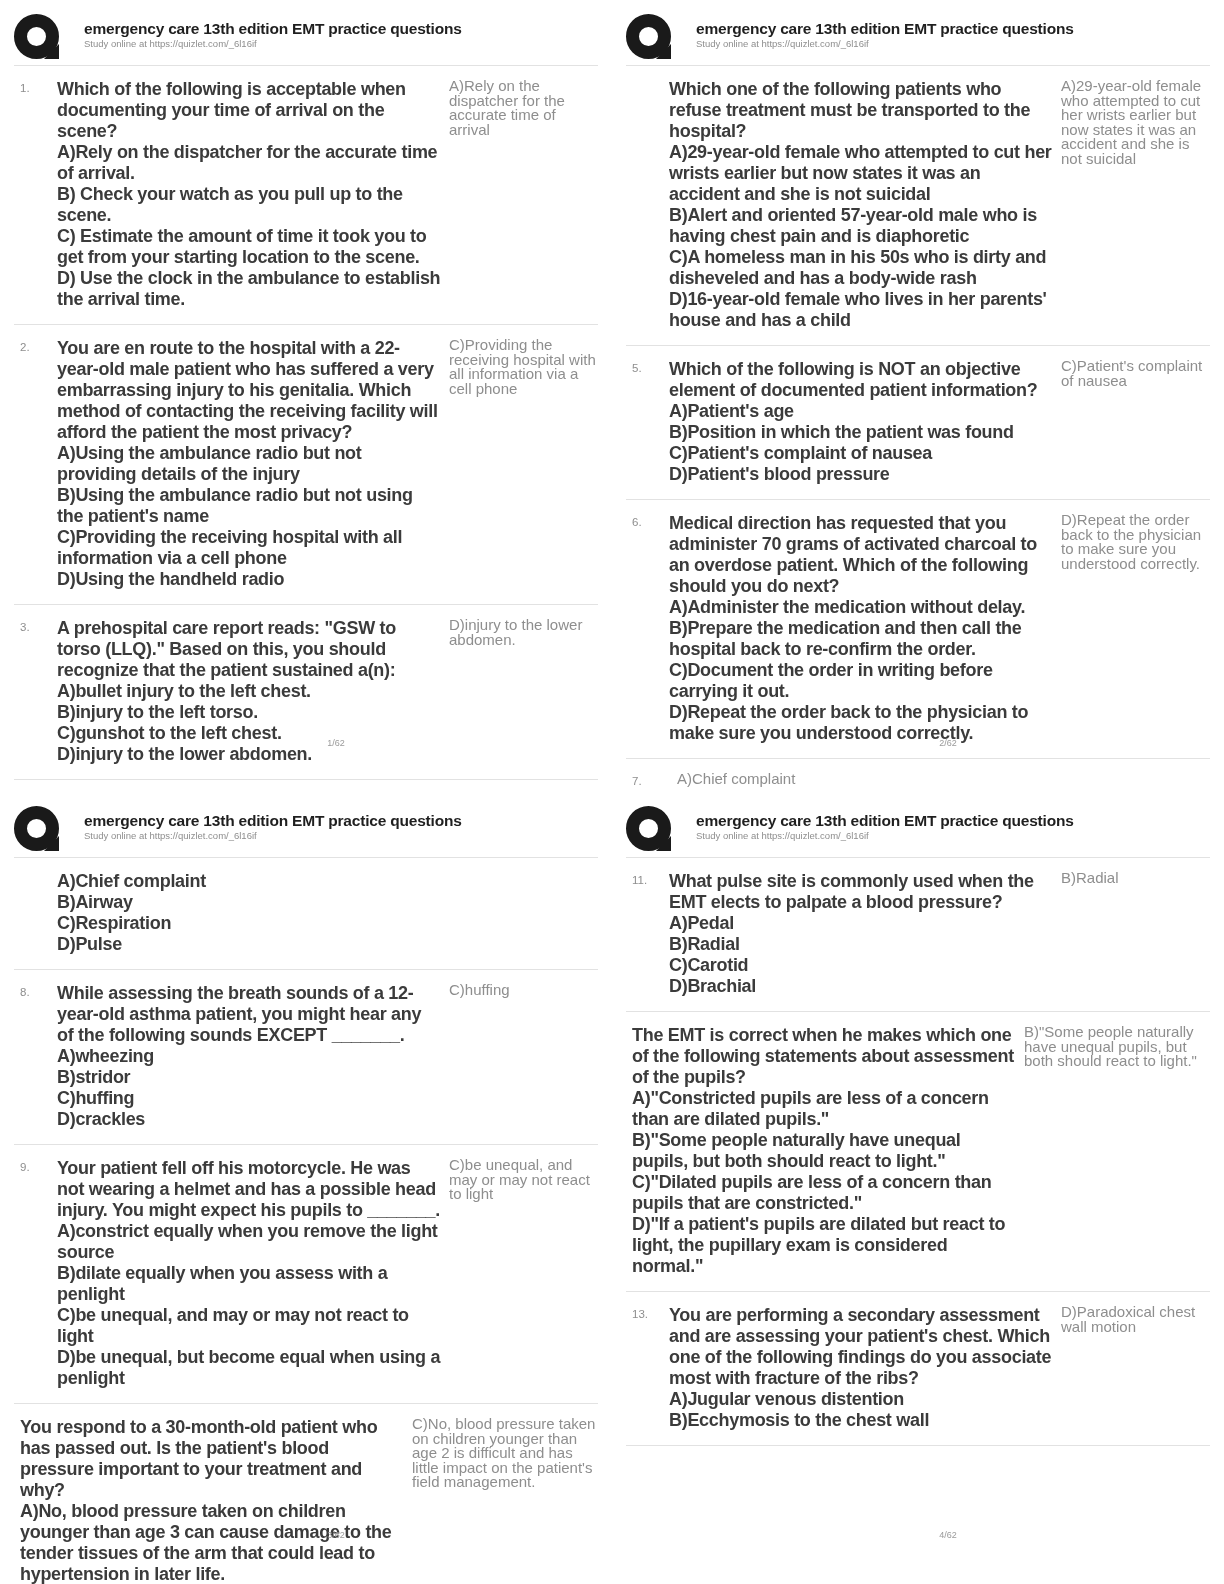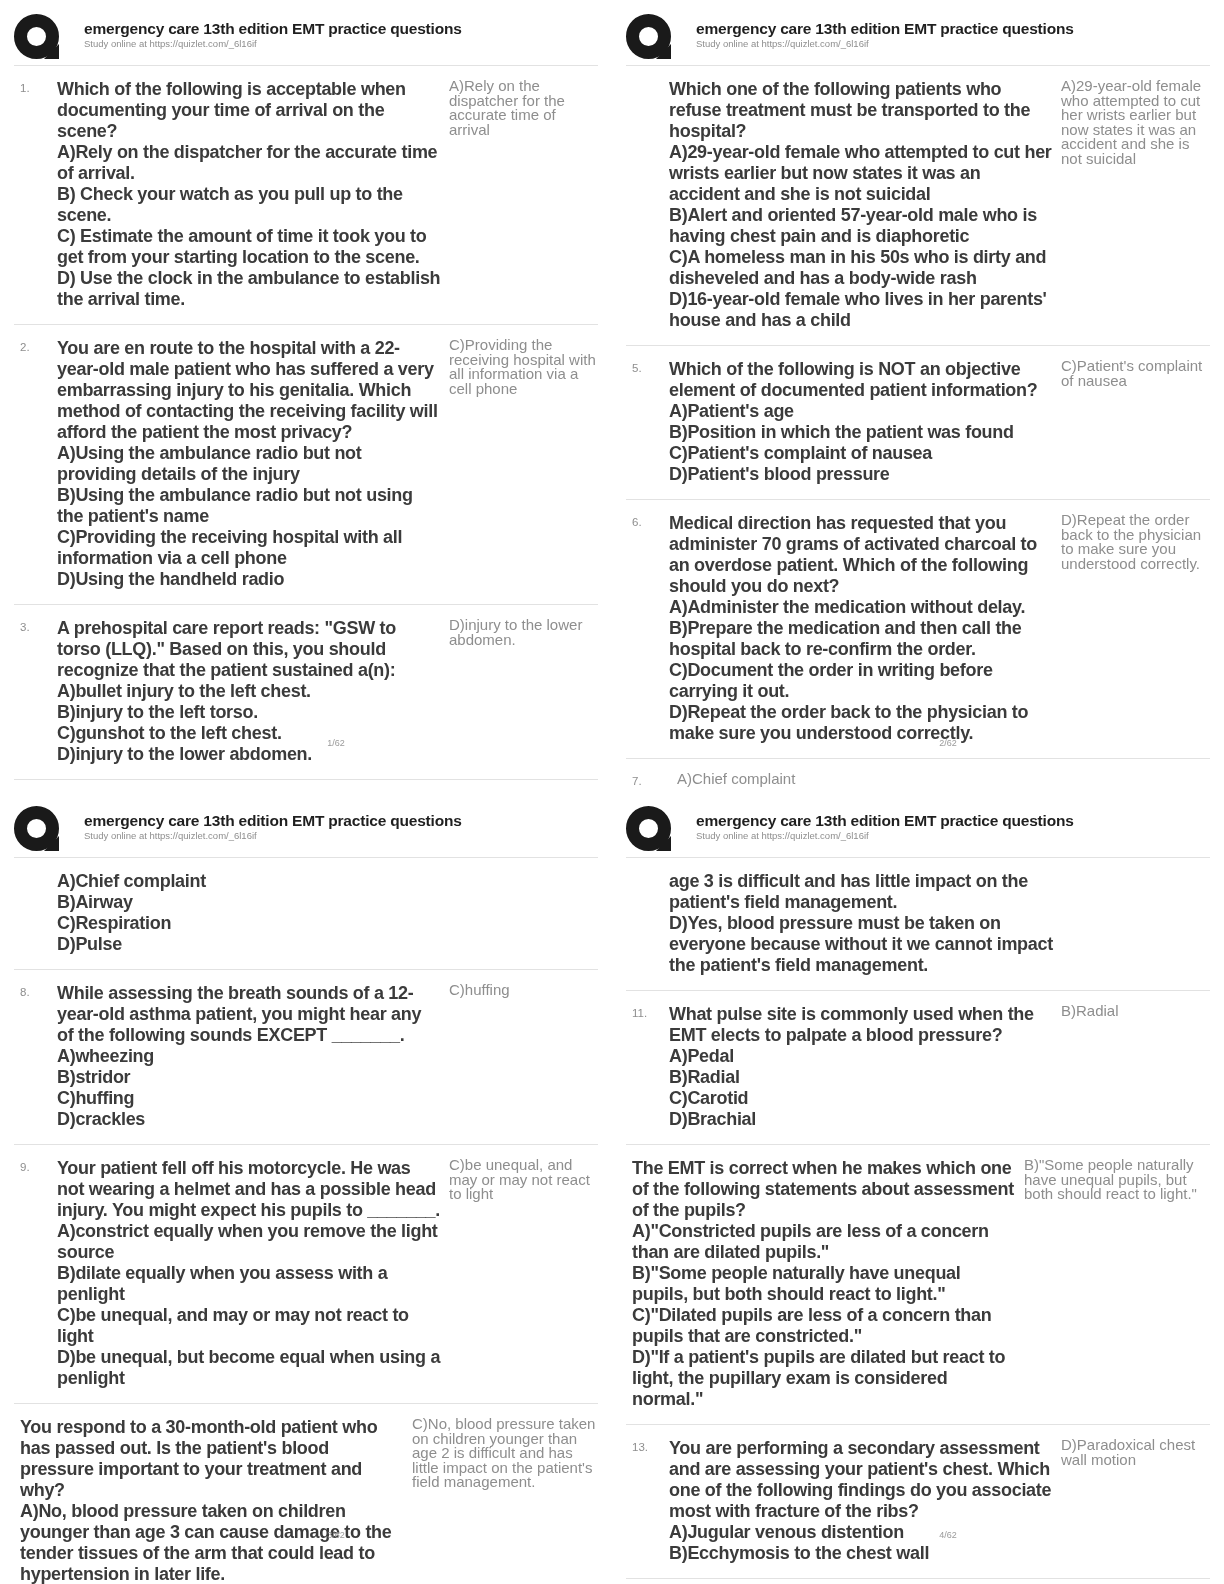--- a/index.html
+++ b/index.html
@@ -176,26 +176,20 @@
   <div class="hdr">
     <div class="qlogo">
         <div class="ring"></div>
       </div>
     <div class="hdr-text">
       <div class="set-title">emergency care 13th edition EMT practice questions</div>
       <div class="study-url">Study online at https://quizlet.com/_6l16if</div>
     </div>
   </div>
   <div class="item">
-    <div class="num"></div>
-    <div class="q">age 3 is difficult and has little impact on the patient's field management.
-D)Yes, blood pressure must be taken on everyone because without it we cannot impact the patient's field management.</div>
-    <div class="a"></div>
-  </div>
-  <div class="item">
     <div class="num">11.</div>
     <div class="q">What pulse site is commonly used when the EMT elects to palpate a blood pressure?
 A)Pedal
 B)Radial
 C)Carotid
 D)Brachial</div>
     <div class="a">B)Radial</div>
   </div>
   <div class="item">
     <div class="q">The EMT is correct when he makes which one of the following statements about assessment of the pupils?

